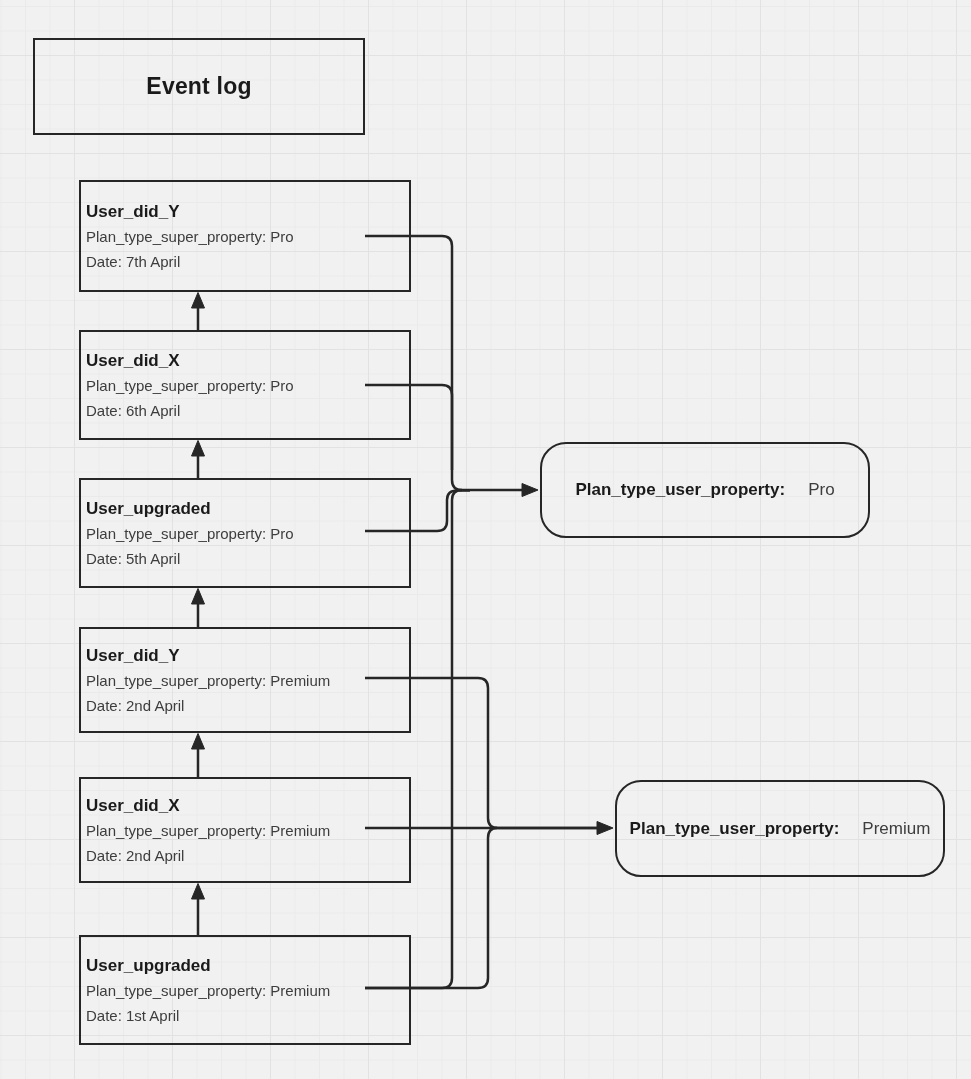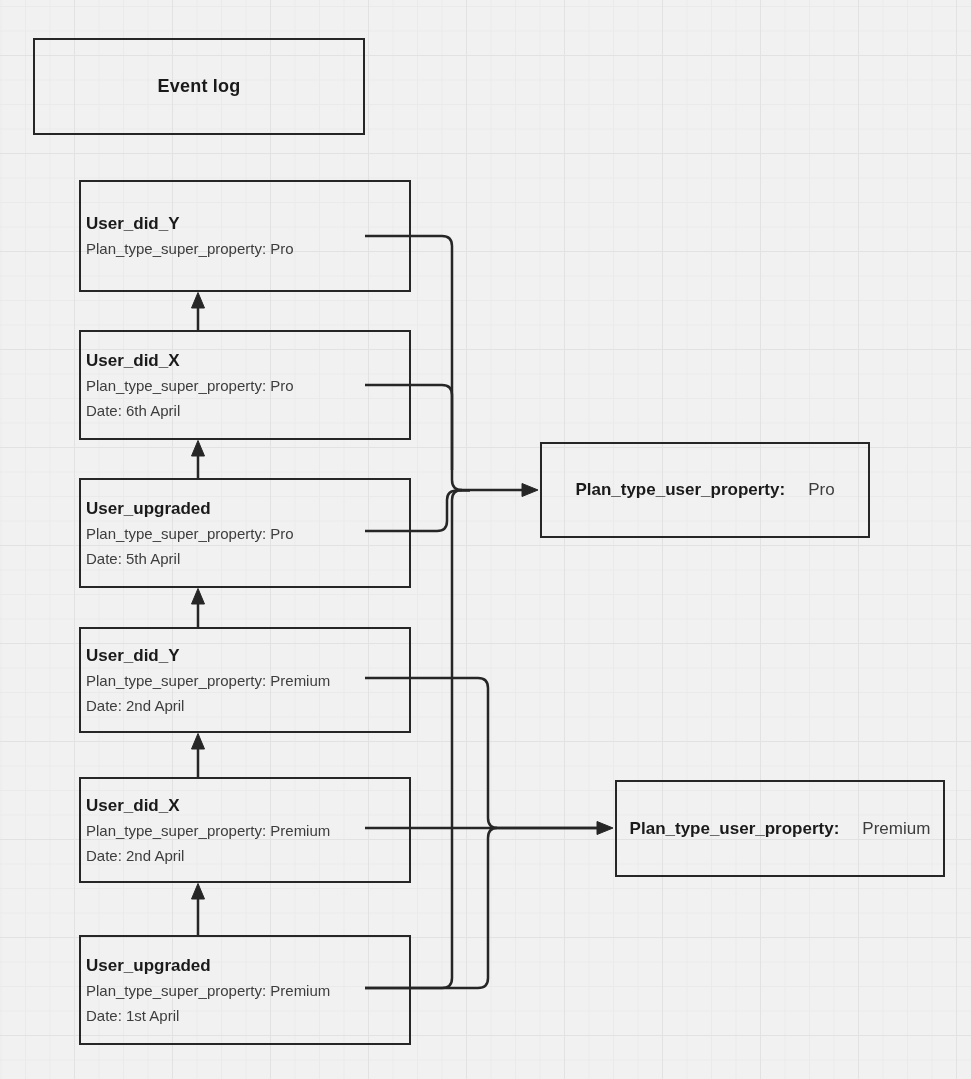--- a/index.html
+++ b/index.html
@@ -21,21 +21,21 @@
     position:absolute;
     box-sizing:border-box;
     border:2.5px solid #262626;
     background:transparent;
   }
   .titlebox{
     left:33px;top:38px;width:332px;height:97px;
     display:flex;align-items:center;justify-content:center;
   }
   .titlebox .t{
-    font-size:18px;font-weight:bold;color:#1a1a1a;letter-spacing:0.2px;
+    font-size:23px;font-weight:bold;color:#1a1a1a;letter-spacing:0.2px;
   }
   .event{
     left:33px;width:332px;
     display:flex;flex-direction:column;justify-content:center;
     padding:0 4px 0 5px;
     margin-left:46px;
   }
   .e0{top:180px;height:112px;}
   .e1{top:330px;height:110px;}
   .e2{top:478px;height:110px;}
@@ -46,20 +46,21 @@
     font-size:17px;line-height:25px;font-weight:bold;color:#1a1a1a;
     white-space:nowrap;
   }
   .eline{
     font-size:15px;line-height:25px;color:#3d3d3d;white-space:nowrap;
   }
   .prop{
     width:330px;
     display:flex;align-items:center;justify-content:center;
     white-space:nowrap;
+    border-radius:26px;
   }
   .p0{left:540px;top:442px;height:96px;}
   .p1{left:615px;top:780px;height:97px;}
   .plabel{font-size:17px;font-weight:bold;color:#1a1a1a;}
   .pvalue{font-size:17px;color:#3d3d3d;margin-left:23px;}
   svg.wires{
     position:absolute;left:0;top:0;width:971px;height:1079px;
     pointer-events:none;
   }
   svg.wires path{
@@ -99,20 +100,21 @@
     <path class="head" d="M613,828 L597,821.5 L597,834.5 Z"></path>
   </svg>
 
   <div class="node titlebox">
     <span class="t">Event log</span>
   </div>
 
   <div class="node event e0">
     <div class="etitle">User_did_Y</div>
     <div class="eline">Plan_type_super_property: Pro</div>
+    <div class="eline">Date: 7th April</div>
   </div>
 
   <div class="node event e1">
     <div class="etitle">User_did_X</div>
     <div class="eline">Plan_type_super_property: Pro</div>
     <div class="eline">Date: 6th April</div>
   </div>
 
   <div class="node event e2">
     <div class="etitle">User_upgraded</div>

